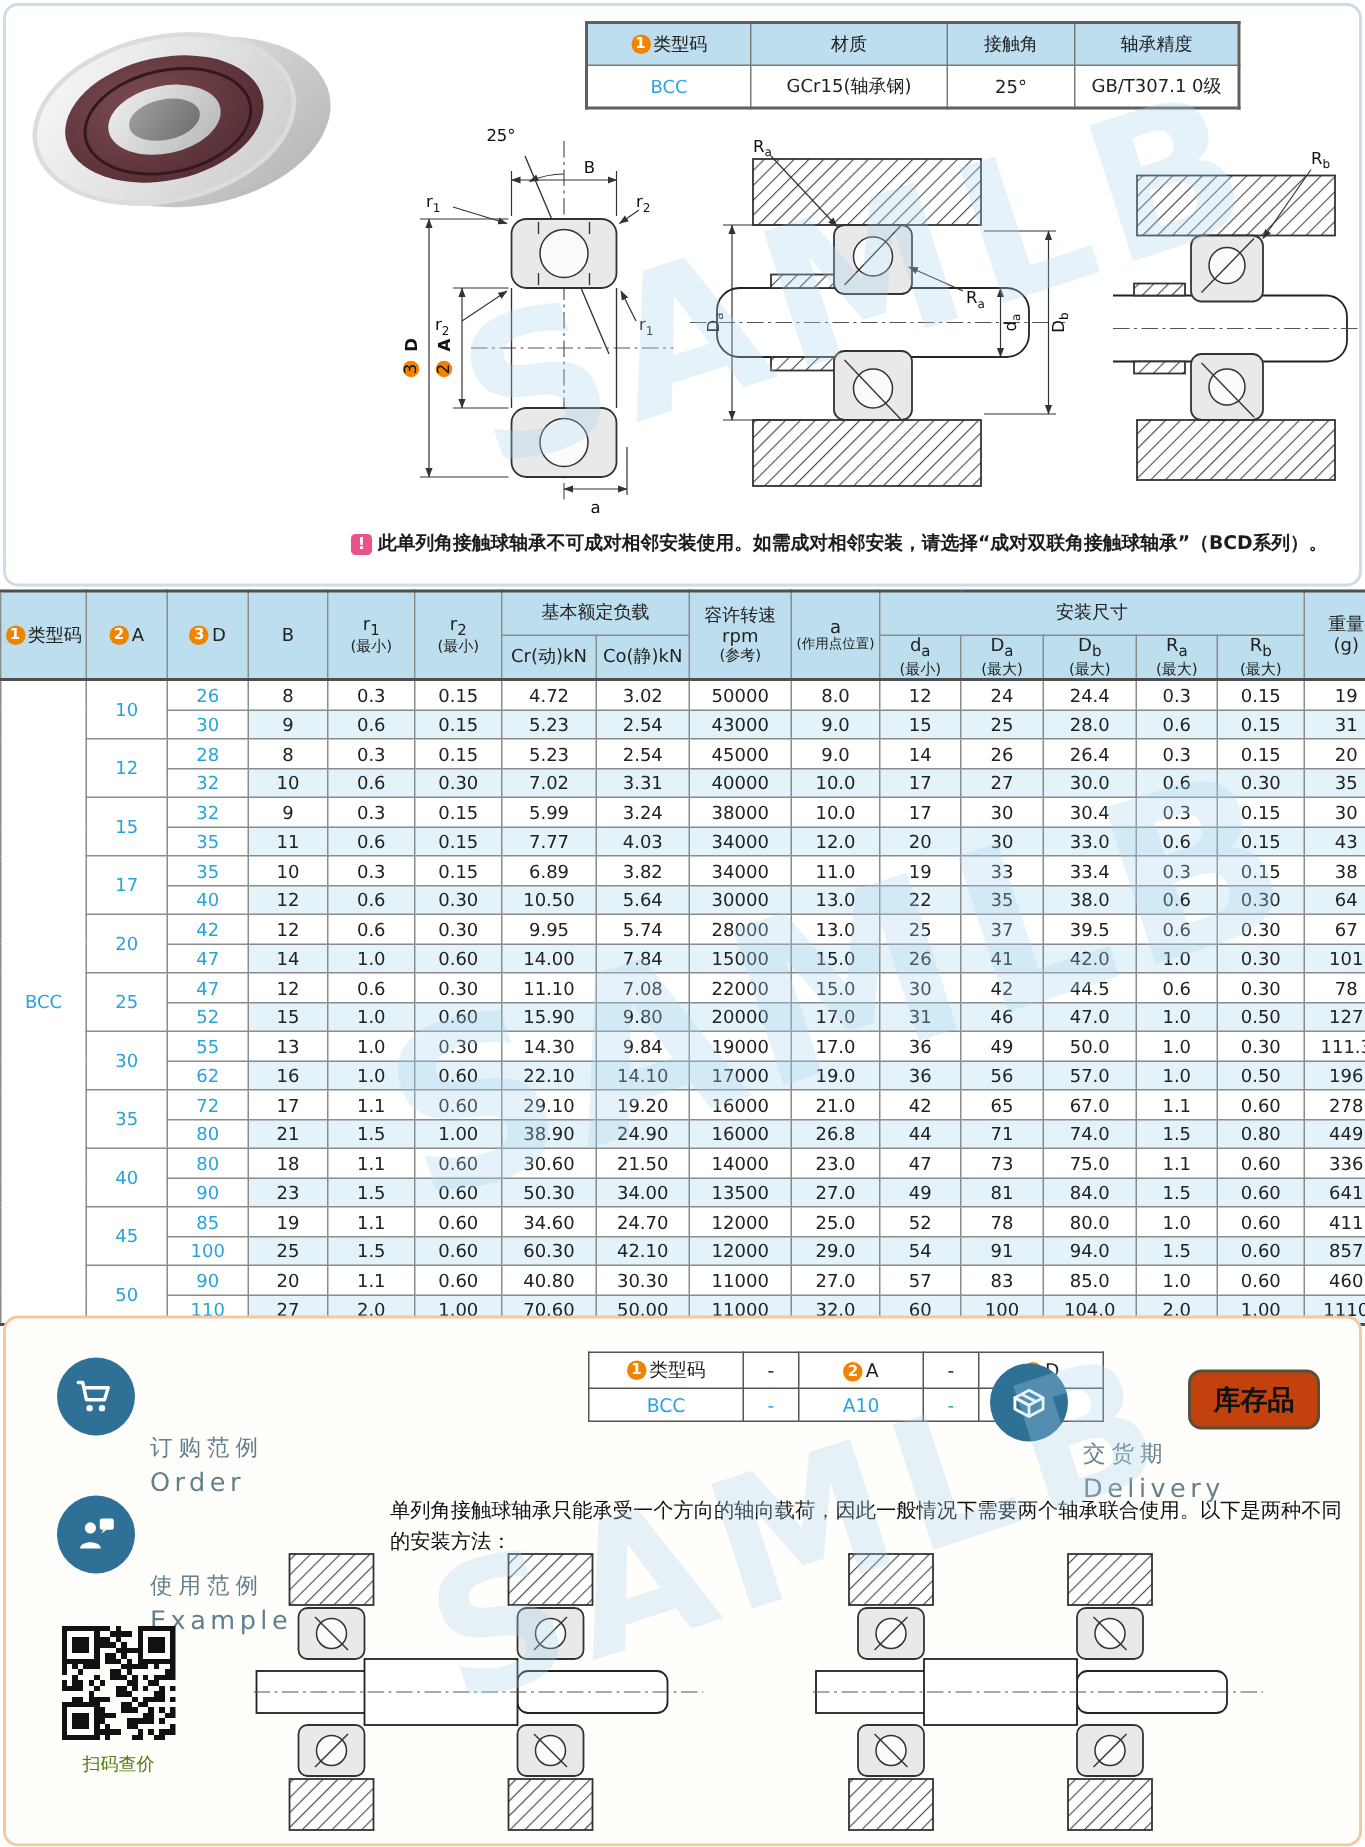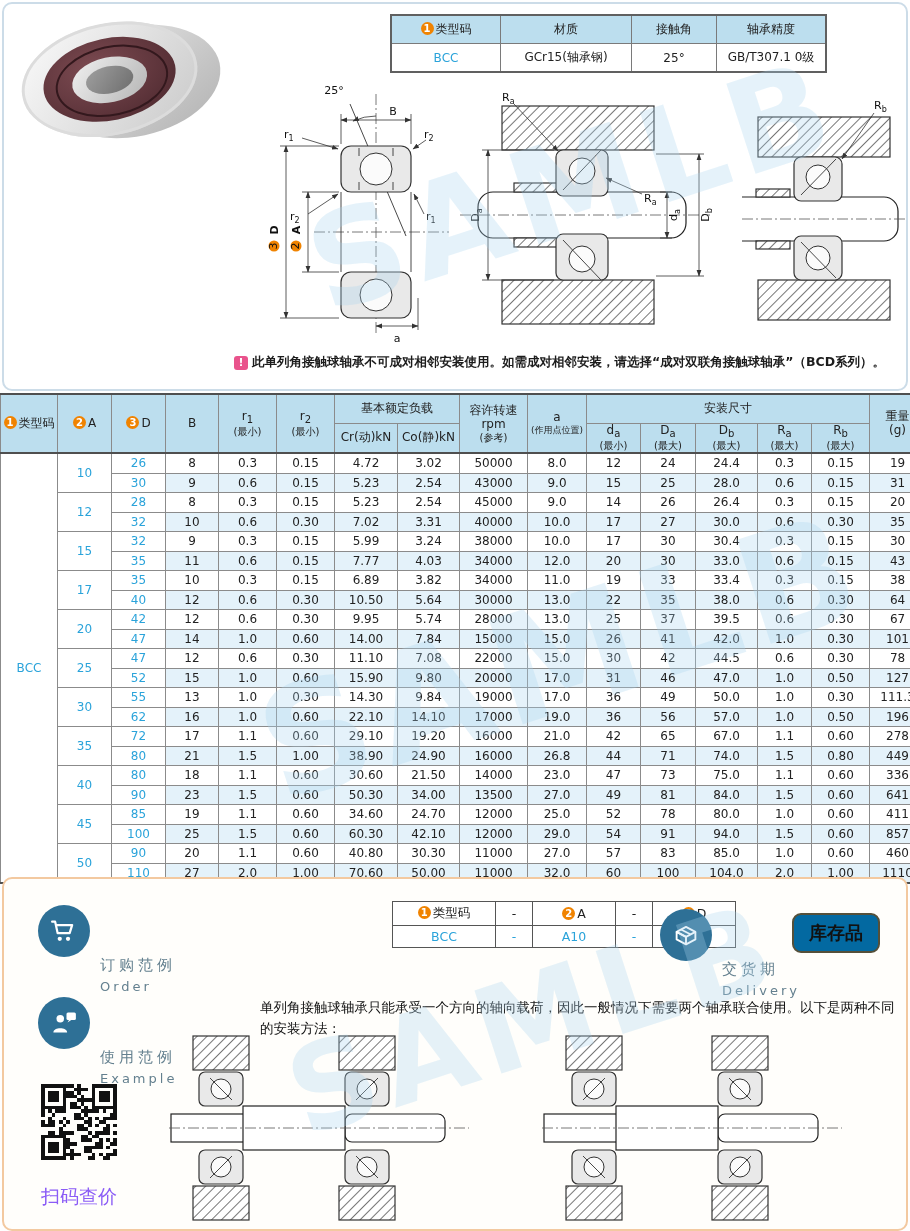--- a/index.html
+++ b/index.html
@@ -60,33 +60,33 @@
   .note{font-size:10px;}
   .note-sm{font-size:9px;}
 
   
   .bottom-panel{position:absolute;top:877px;left:2px;width:902px;height:350px;
                 border:2px solid #f3c9a0;border-radius:10px;background:#fffefb;}
   .icon-circle{position:absolute;width:52px;height:52px;border-radius:50%;background:#2e7096;
                display:flex;align-items:center;justify-content:center;}
   .block-label{position:absolute;color:#64808f;line-height:1.5;}
   .block-label .cn{font-size:15px;letter-spacing:4px;margin-top:43px;}
-  .block-label .en{font-size:13px;letter-spacing:3px;}
+  .block-label .en{font-size:17px;letter-spacing:3px;}
 
   .order-table{position:absolute;left:388px;top:22px;border-collapse:collapse;background:#fff;}
   .order-table th,.order-table td{border:1px solid #555;font-size:12.5px;font-weight:normal;text-align:center;padding:3px 8px;}
   .ot-c1{width:86px}.ot-dash{width:20px}.ot-c2{width:66px}.ot-c3{width:66px}
 
-  .delivery-badge{position:absolute;left:788px;top:34px;background:#0369a1;border:2px solid #55503a;
+  .delivery-badge{position:absolute;left:788px;top:34px;background:#c2410c;border:2px solid #55503a;
                   border-radius:9px;font-size:18px;font-weight:bold;color:#111;padding:6px 15px;}
 
   .example-text{position:absolute;left:256px;top:118px;width:640px;font-size:13.5px;font-weight:normal;color:#111;line-height:1.55;}
 
   .qr-wrap{position:absolute;left:30px;top:205px;width:90px;text-align:center;}
-  .qr-caption{font-size:19px;margin-top:20px;color:#8b5cf6;}
+  .qr-caption{font-size:12px;margin-top:4px;color:#4d7c0f;}
 
   .wm{position:absolute;font-weight:bold;color:rgba(170,212,240,0.30);transform:rotate(-18deg);
       pointer-events:none;z-index:6;letter-spacing:8px;}
 </style>
 </head>
 <body>
 
 <svg width="0" height="0" style="position:absolute" aria-hidden="true">
   <defs>
     <pattern id="hatchp" patternUnits="userSpaceOnUse" width="7" height="7" patternTransform="rotate(45)">

